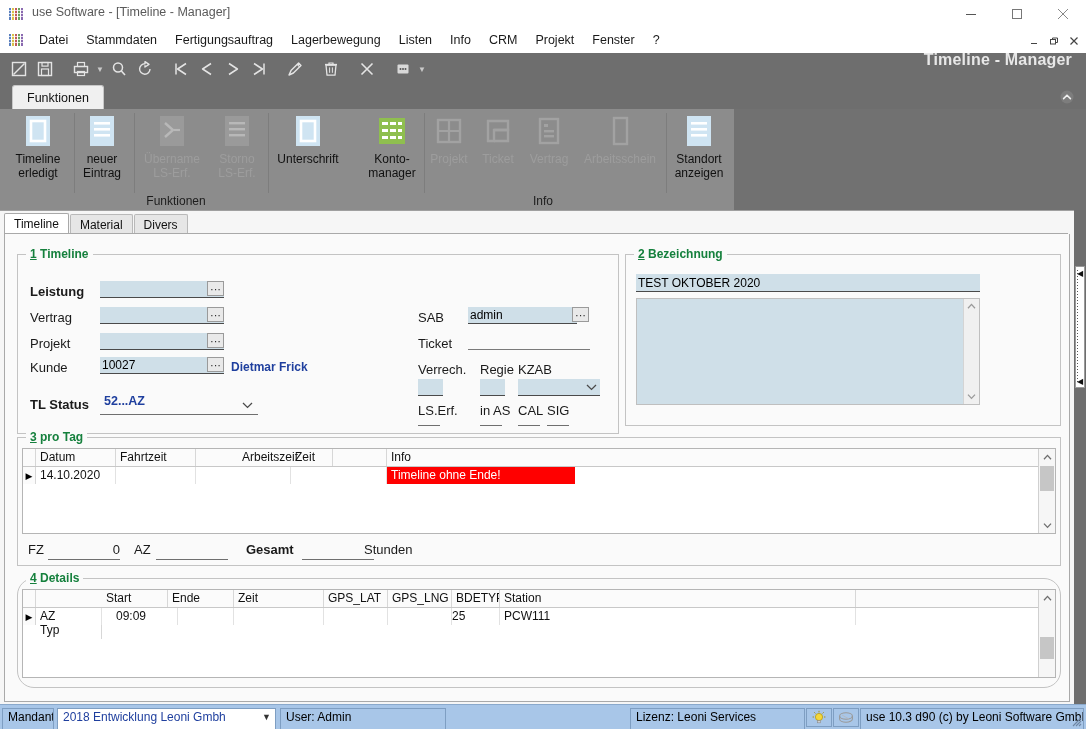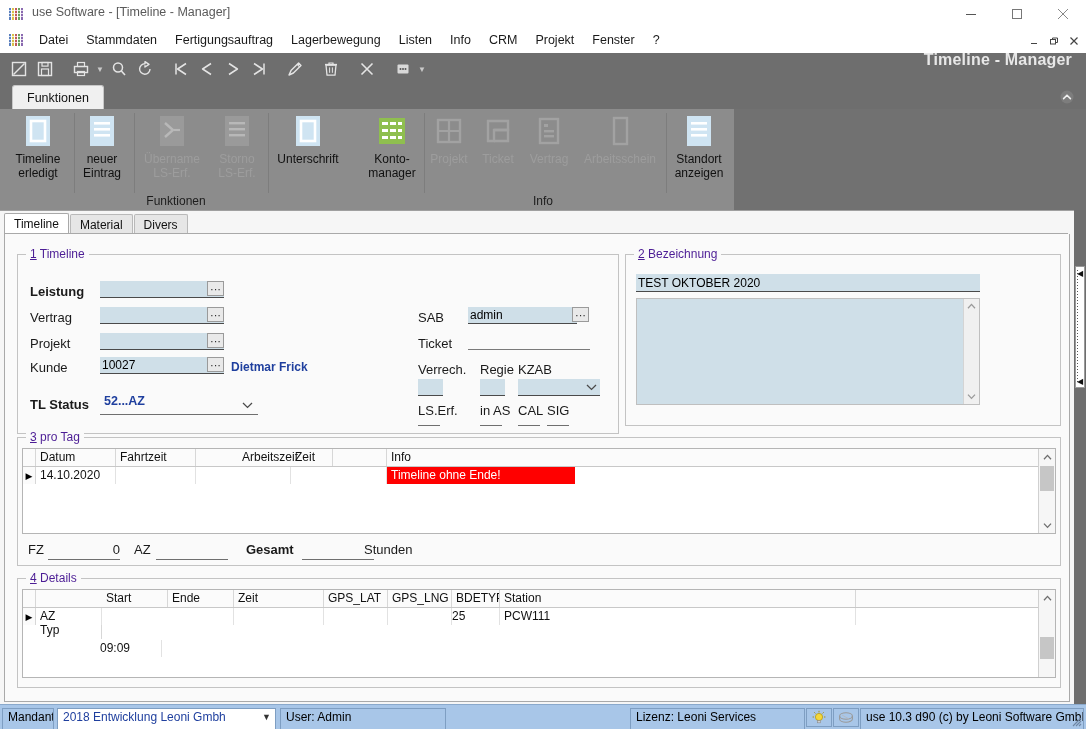--- a/index.html
+++ b/index.html
@@ -63,21 +63,21 @@
   .tabstrip{position:absolute;left:4px;top:4px;height:19px;display:flex;align-items:flex-end;}
   .ptab{height:19px;padding:0 9px;font-size:12px;color:#111;display:flex;align-items:center;
         border:1px solid #b9b9b9;border-bottom:none;background:#e6e6e6;margin-right:1px;border-radius:2px 2px 0 0;}
   .ptab.active{background:#ffffff;border-color:#a9a9a9;height:20px;}
   .tabline{position:absolute;left:4px;top:22px;width:1064px;height:1px;background:#a9a9a9;}
 
   .page{position:absolute;left:4px;top:23px;width:1064px;height:467px;background:#fafafa;border:1px solid #a9a9a9;border-top:none;}
 
   
   .gbox{position:absolute;border:1px solid #c3c3c3;}
-  .gbox-title{position:absolute;top:-8px;left:8px;background:#fafafa;padding:0 4px;font-size:12px;font-weight:normal;color:#4c1d95;}
+  .gbox-title{position:absolute;top:-8px;left:8px;background:#fafafa;padding:0 4px;font-size:12px;font-weight:bold;color:#15803d;}
   .gbox-title u{text-decoration:underline;}
 
   .flabel{position:absolute;font-size:13px;color:#1a1a1a;white-space:nowrap;}
   .flabel.b{font-weight:bold;}
 
   
   .fld{position:absolute;background:#cfdfe8;border:none;border-bottom:1px solid #4a4a4a;height:17px;
        font-family:"Liberation Sans",sans-serif;font-size:12px;color:#000;padding:0 2px;box-sizing:border-box;line-height:17px;}
   .fld.blank{background:transparent;border-bottom:1px solid #7a7a7a;}
   .ellipsis-btn{position:absolute;width:17px;height:15px;background:#e9e9e9;border:1px solid #9a9a9a;
@@ -587,21 +587,21 @@
           <div class="flabel" style="left:30px;top:104px;width:72px;text-align:right;">0</div>
           <div class="flabel" style="left:116px;top:104px;">AZ</div>
           <div class="underline-only" style="left:138px;top:120px;width:72px;"></div>
           <div class="flabel" style="left:138px;top:104px;width:72px;text-align:right;"></div>
           <div class="flabel b" style="left:228px;top:104px;">Gesamt</div>
           <div class="underline-only" style="left:284px;top:120px;width:72px;"></div>
           <div class="flabel" style="left:284px;top:104px;width:72px;text-align:right;"></div>
           <div class="flabel" style="left:346px;top:104px;">Stunden</div>
         </div>
 
-        <div class="gbox" style="left:12px;top:344px;width:1042px;height:108px;">
+        <div class="gbox" style="left:12px;top:344px;width:1042px;height:108px;border-radius:17px;">
           <div class="gbox-title">
             <u>4</u>
             <span>Details</span>
           </div>
 
           <div class="grid" style="left:4px;top:10px;width:1034px;height:89px;">
             <div class="grid-head">
               <div class="rowind"></div>
               <div class="gh" style="left:13px;width:66px;margin-top:32px;">Typ</div>
               <div class="gh" style="left:79px;width:66px;">Start</div>
@@ -609,21 +609,21 @@
               <div class="gh" style="left:211px;width:90px;">Zeit</div>
               <div class="gh" style="left:301px;width:64px;">GPS_LAT</div>
               <div class="gh" style="left:365px;width:64px;">GPS_LNG</div>
               <div class="gh" style="left:429px;width:48px;">BDETYP</div>
               <div class="gh" style="left:477px;width:356px;">Station</div>
               <div class="gh" style="left:833px;width:184px;border-right:none;"></div>
             </div>
             <div class="grow" style="top:18px;">
               <div class="rowind">▶</div>
               <div class="gc" style="left:13px;width:66px;">AZ</div>
-              <div class="gc" style="left:73px;width:66px;margin-top:32px;">09:09</div>
+              <div class="gc" style="left:89px;width:66px;">09:09</div>
               <div class="gc" style="left:145px;width:66px;"></div>
               <div class="gc" style="left:211px;width:90px;"></div>
               <div class="gc" style="left:301px;width:64px;"></div>
               <div class="gc" style="left:365px;width:64px;"></div>
               <div class="gc num" style="left:429px;width:48px;">25</div>
               <div class="gc" style="left:477px;width:356px;">PCW111</div>
             </div>
             <div class="gridvsb">
               <div class="ar" style="top:0;">
                 <svg width="9" height="7" viewBox="0 0 9 7">

